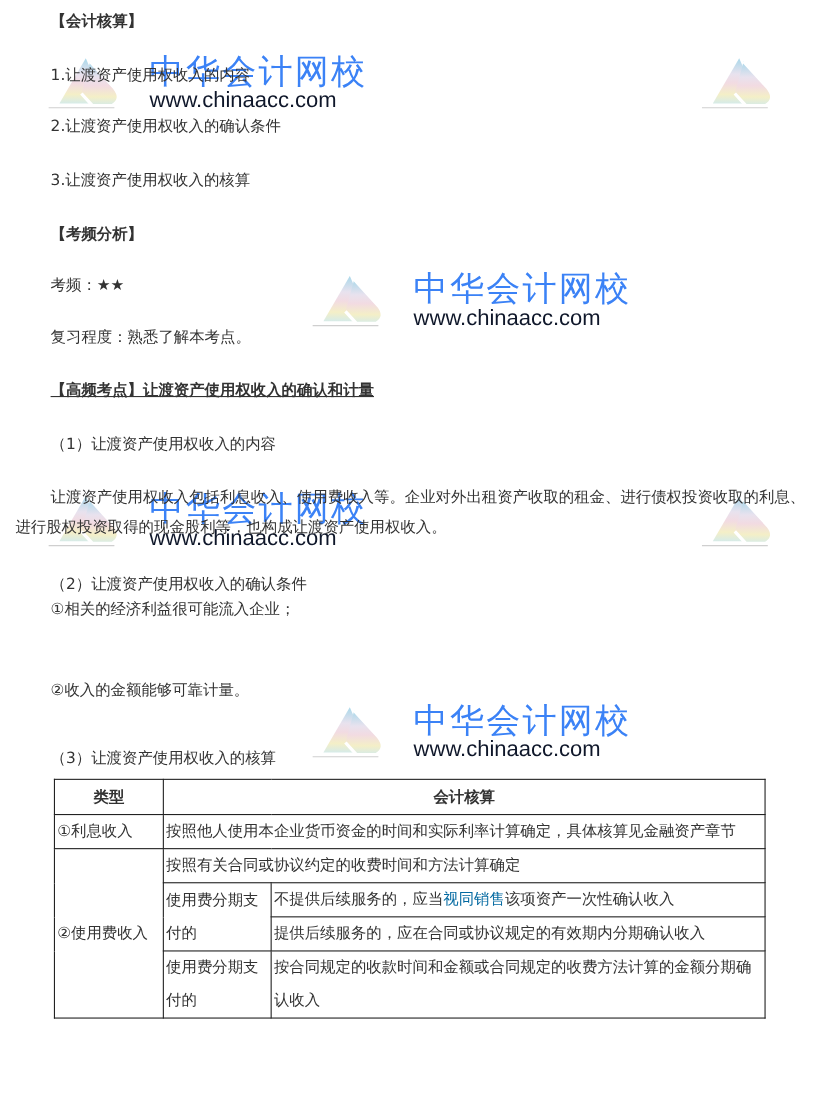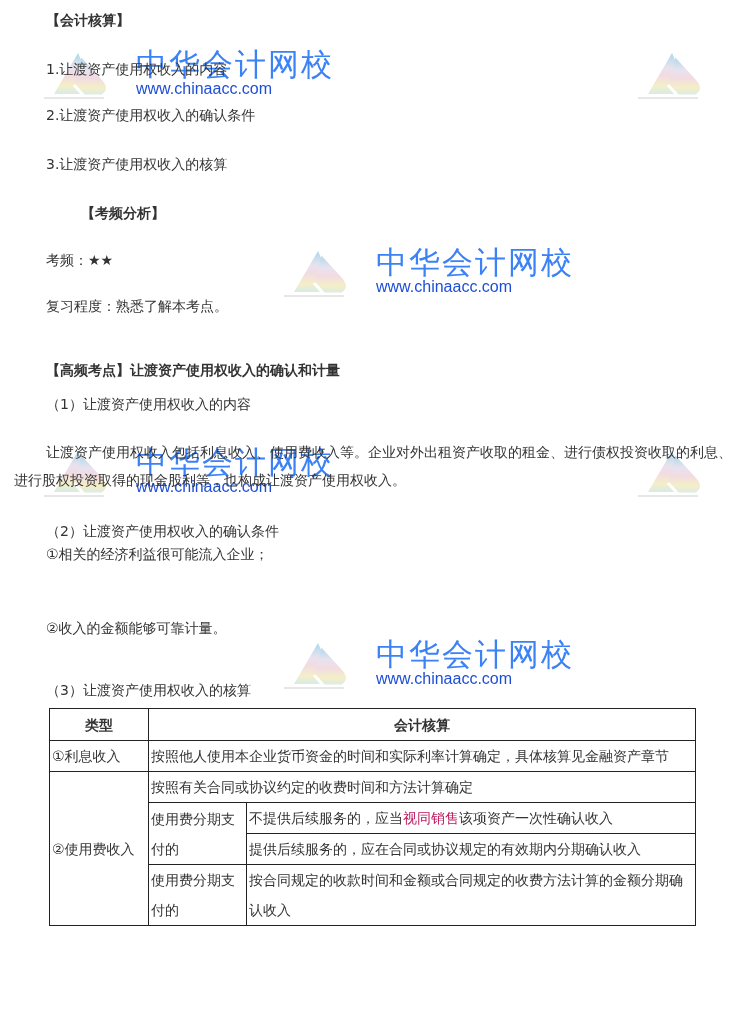--- a/index.html
+++ b/index.html
@@ -4,26 +4,26 @@
 <style>
   html, body { margin:0; padding:0; background:#ffffff; }
   body {
     width:740px; height:1013px; position:relative; overflow:hidden;
     font-family:"DejaVu Sans","Liberation Sans",sans-serif;
     color:#333333; font-size:14px;
   }
   .line { position:absolute; left:46px; white-space:nowrap; font-size:14px; line-height:20px; }
   .bold { font-weight:bold; }
   .para { position:absolute; left:14px; width:722px; font-size:14px; line-height:28px; text-indent:32px; }
-  .link { color:#be185d; }
+  .link { color:#0369a1; }
 
   
   .wm { position:absolute; pointer-events:none; }
   .wm .cn { position:absolute; left:92px; top:-6px; font-size:31px; color:#3b82f6; letter-spacing:2px; white-space:nowrap; font-family:"Liberation Sans",sans-serif; }
-  .wm .url { position:absolute; left:92px; top:30px; font-size:16px; color:#1d4ed8; white-space:nowrap; font-family:"Liberation Sans",sans-serif; }
+  .wm .url { position:absolute; left:92px; top:30px; font-size:20px; color:#0f172a; white-space:nowrap; font-family:"Liberation Sans",sans-serif; }
   .wm svg { position:absolute; left:0; top:0; }
 
   table.acct {
     position:absolute; left:49px; top:708px; width:647px;
     border-collapse:collapse; font-size:14px; color:#333;
   }
   table.acct td, table.acct th {
     border:1px solid #222; padding:0 2px; vertical-align:middle; line-height:30px;
   }
   table.acct th { font-weight:bold; height:31px; text-align:center; }
@@ -91,25 +91,25 @@
   </svg>
   <span class="cn">中华会计网校</span>
   <span class="url">www.chinaacc.com</span>
 </div>
 
 <div class="line bold" style="top:10px;">【会计核算】</div>
 <div class="line" style="top:59px;">1.让渡资产使用权收入的内容</div>
 <div class="line" style="top:105px;">2.让渡资产使用权收入的确认条件</div>
 <div class="line" style="top:154px;">3.让渡资产使用权收入的核算</div>
 
-<div class="line bold" style="top:203px;margin-left:35px;">【考频分析】</div>
+<div class="line bold" style="top:203px;">【考频分析】</div>
 <div class="line" style="top:250px;">考频：★★</div>
-<div class="line" style="top:297px;font-family:Liberation Serif, serif;">复习程度：熟悉了解本考点。</div>
+<div class="line" style="top:297px;">复习程度：熟悉了解本考点。</div>
 
-<div class="line bold" style="top:360px;">【高频考点】让渡资产使用权收入的确认和计量</div>
+<div class="line bold" style="top:345px;text-decoration:underline;">【高频考点】让渡资产使用权收入的确认和计量</div>
 <div class="line" style="top:394px;">（1）让渡资产使用权收入的内容</div>
 <div class="para" style="top:438px;">让渡资产使用权收入包括利息收入、使用费收入等。企业对外出租资产收取的租金、进行债权投资收取的利息、进行股权投资取得的现金股利等，也构成让渡资产使用权收入。</div>
 <div class="line" style="top:521px;">（2）让渡资产使用权收入的确认条件</div>
 <div class="line" style="top:544px;">①相关的经济利益很可能流入企业；</div>
 <div class="line" style="top:618px;">②收入的金额能够可靠计量。</div>
 <div class="line" style="top:680px;">（3）让渡资产使用权收入的核算</div>
 
 <table class="acct">
   <tbody>
       <tr>

